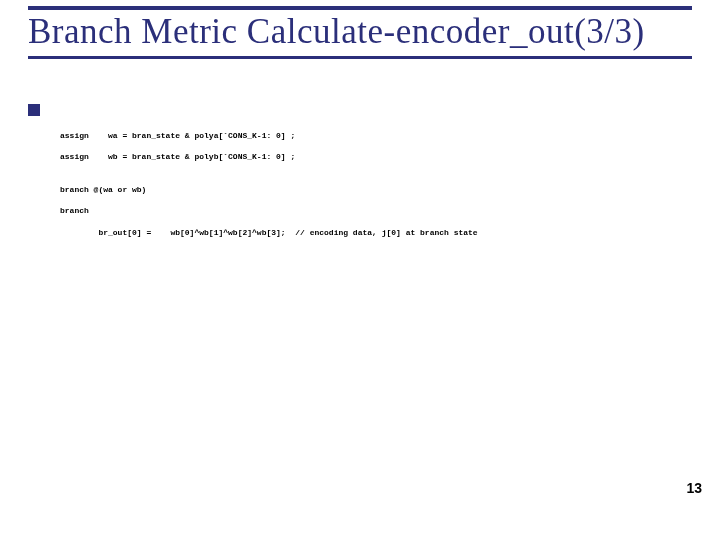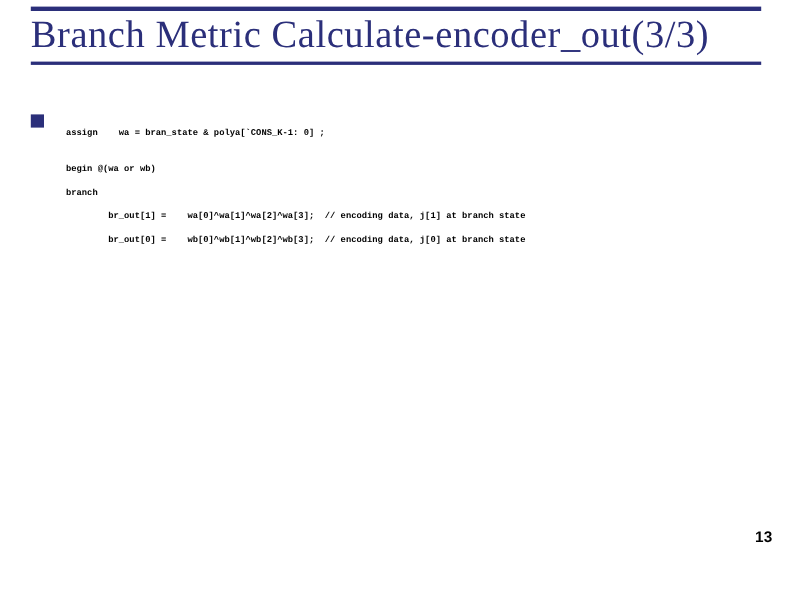--- a/index.html
+++ b/index.html
@@ -20,21 +20,21 @@
     position: absolute;
     left: 28px;
     top: 104px;
     width: 12px;
     height: 12px;
     background: #2b2f7a;
   }
   .code-area {
     position: absolute;
     left: 60px;
-    top: 106px;
+    top: 120px;
     font-family: "Courier New", monospace;
     font-size: 8px;
     font-weight: bold;
     line-height: 1.35;
     color: #000;
     white-space: pre;
   }
   .line { display: block; }
   .pagenum {
     position: absolute;
@@ -54,23 +54,23 @@
   <div class="title-wrap">
     <div class="title-bar-top"></div>
     <div class="title">Branch Metric Calculate-encoder_out(3/3)</div>
     <div class="title-bar-bottom"></div>
   </div>
 
   <div class="accent-square"></div>
 
   <div class="code-area">
 <span class="line">assign    wa = bran_state &amp; polya[`CONS_K-1: 0] ;</span>
+<span class="line">assign    wb = bran_state &amp; polyb[`CONS_K-1: 0] ;</span>
 <span class="line"></span>
-<span class="line">begin @(wa or wb)</span>
+<span class="line">branch @(wa or wb)</span>
 <span class="line">branch</span>
-<span class="line">        br_out[1] =    wa[0]^wa[1]^wa[2]^wa[3];  // encoding data, j[1] at branch state</span>
 <span class="line">        br_out[0] =    wb[0]^wb[1]^wb[2]^wb[3];  // encoding data, j[0] at branch state</span>
 <span class="line"></span>
   </div>
 
   <div class="pagenum">13</div>
 
 </div>
 
 </body></html>

